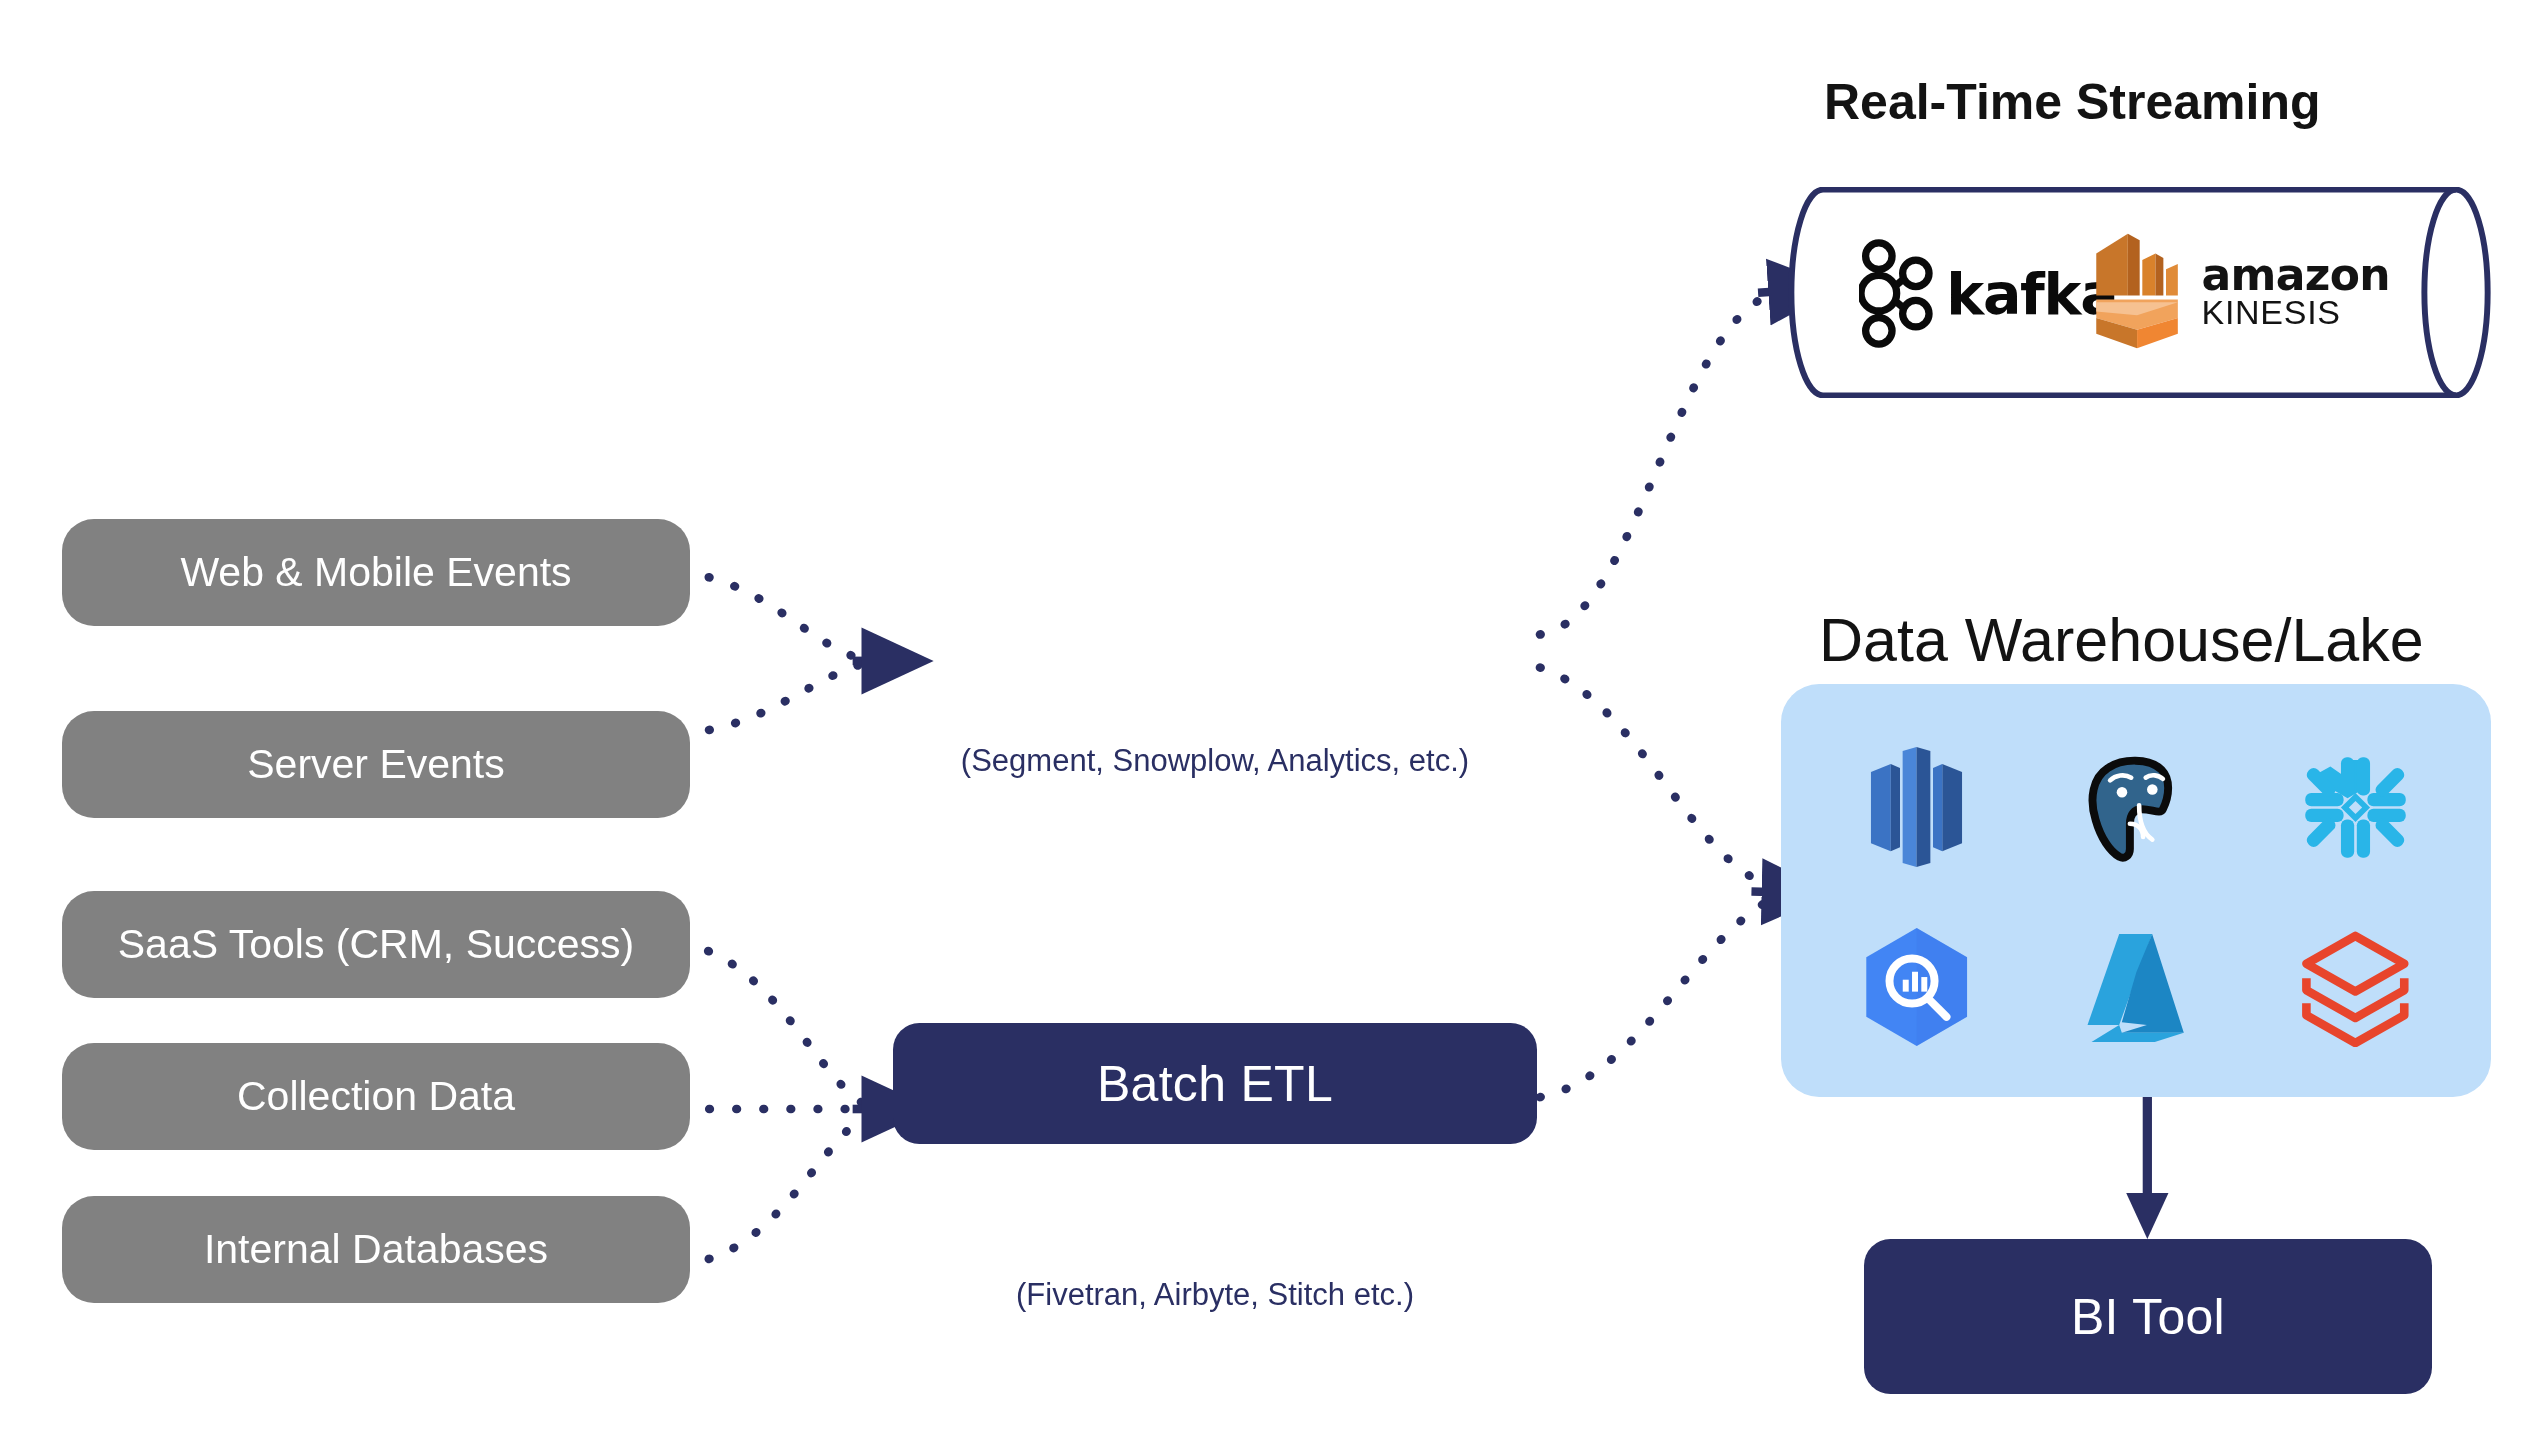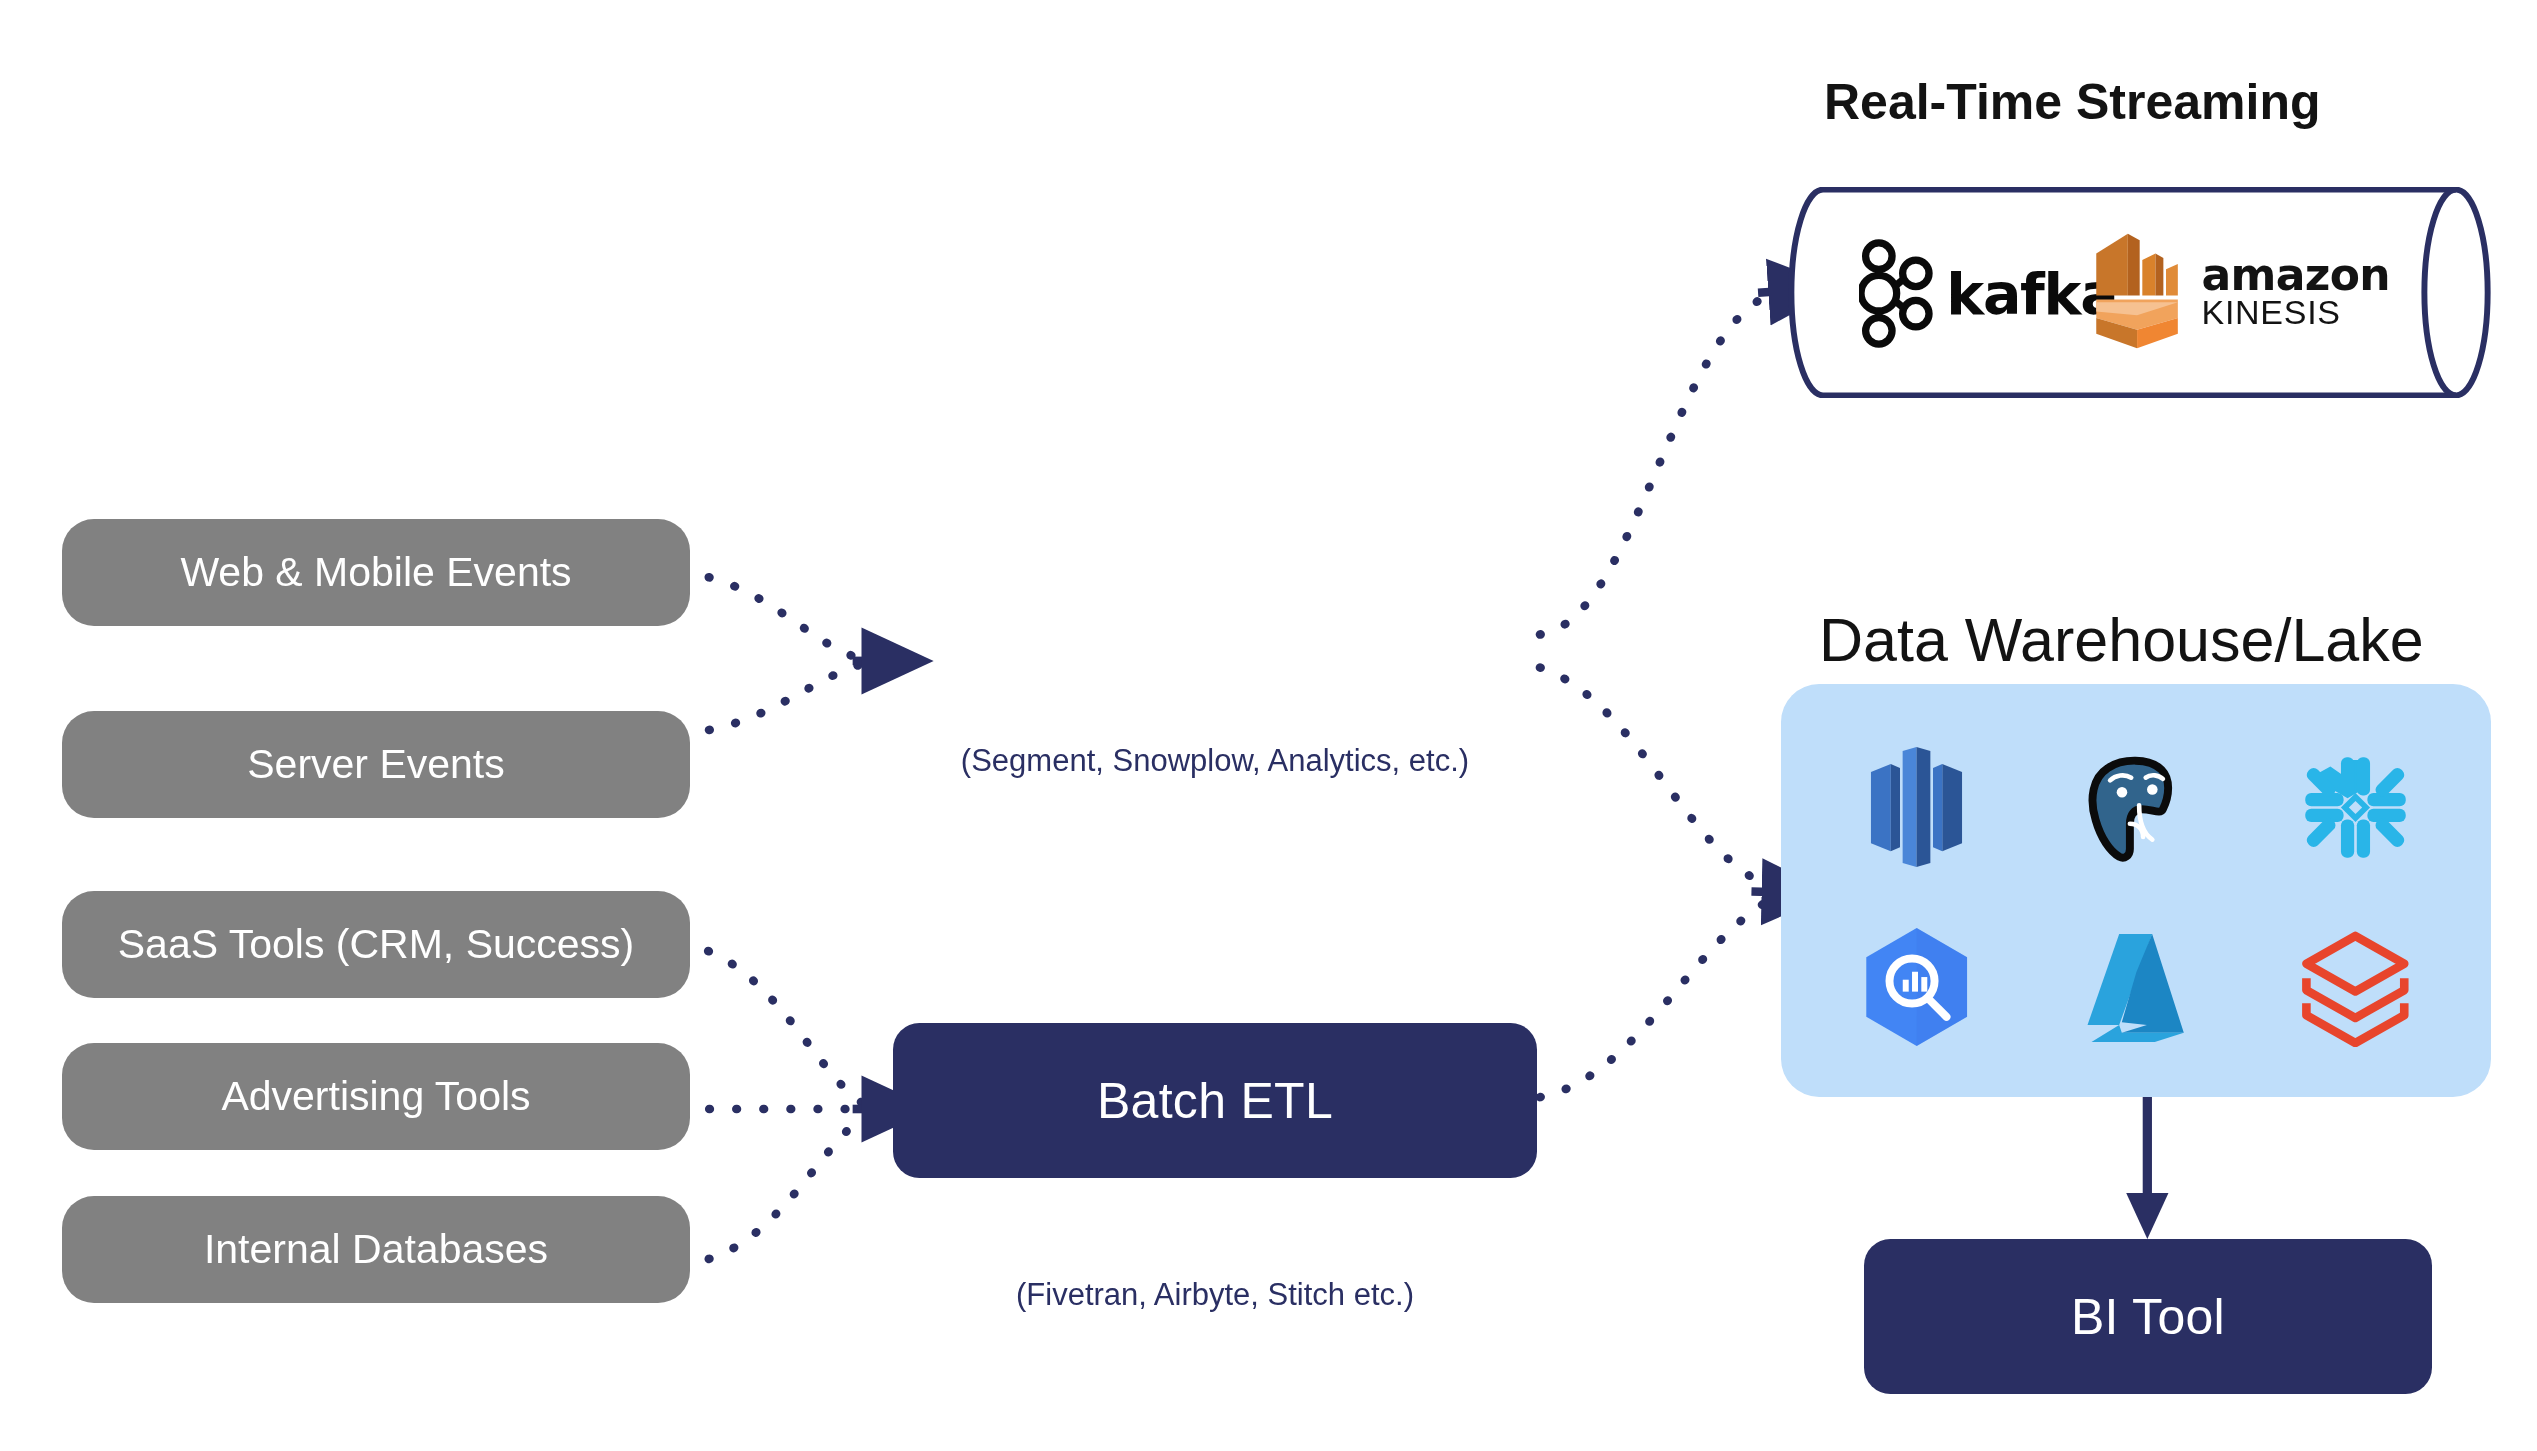--- a/index.html
+++ b/index.html
@@ -181,30 +181,30 @@
 
   <div class="node src-box" style="left:62px; top:671px; width:628px; height:107px;margin-top:40px;">
     <span>Server Events</span>
   </div>
 
   <div class="node src-box" style="left:62px; top:891px; width:628px; height:107px;">
     <span>SaaS Tools (CRM, Success)</span>
   </div>
 
   <div class="node src-box" style="left:62px; top:1043px; width:628px; height:107px;">
-    <span>Advertising Tools</span>
+    <span>Collection Data</span>
   </div>
 
   <div class="node src-box" style="left:62px; top:1196px; width:628px; height:107px;">
     <span>Internal Databases</span>
   </div>
 
   <div class="proc-caption" style="left:893px; top:743px; width:644px;">(Segment, Snowplow, Analytics, etc.)</div>
 
-  <div class="node proc-box" style="left:893px; top:1023px; width:644px; height:155px;">
+  <div class="node proc-box" style="left:893px; top:1023px; width:644px; height:121px;">
     <span>Batch ETL</span>
   </div>
   <div class="proc-caption" style="left:893px; top:1230px; width:644px;margin-top:47px;">(Fivetran, Airbyte, Stitch etc.)</div>
 
   <div class="section-title title-bold" style="left:1824px; top:73px;">Real-Time Streaming</div>
 
   <div id="stream-cyl" style="left:1788px; top:187px;">
     <svg width="707" height="211" viewBox="0 0 1070 320">
       <path d="M52,4 H1012 a48,156 0 0 1 0,312 H52 a48,156 0 0 1 0,-312 Z" fill="#ffffff" stroke="#2a2f63" stroke-width="9"></path>
       <path d="M1012,4 a48,156 0 0 0 0,312" fill="none" stroke="#2a2f63" stroke-width="9"></path>

